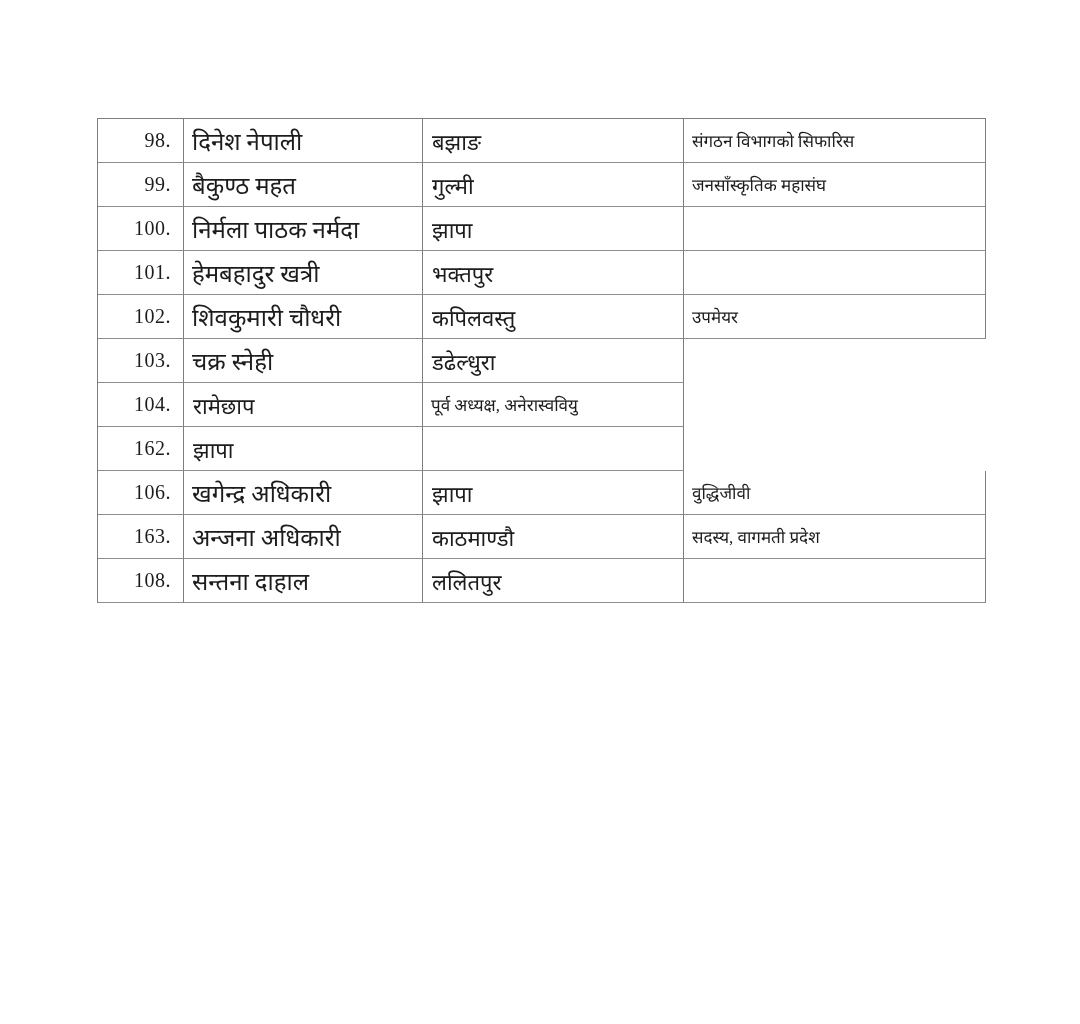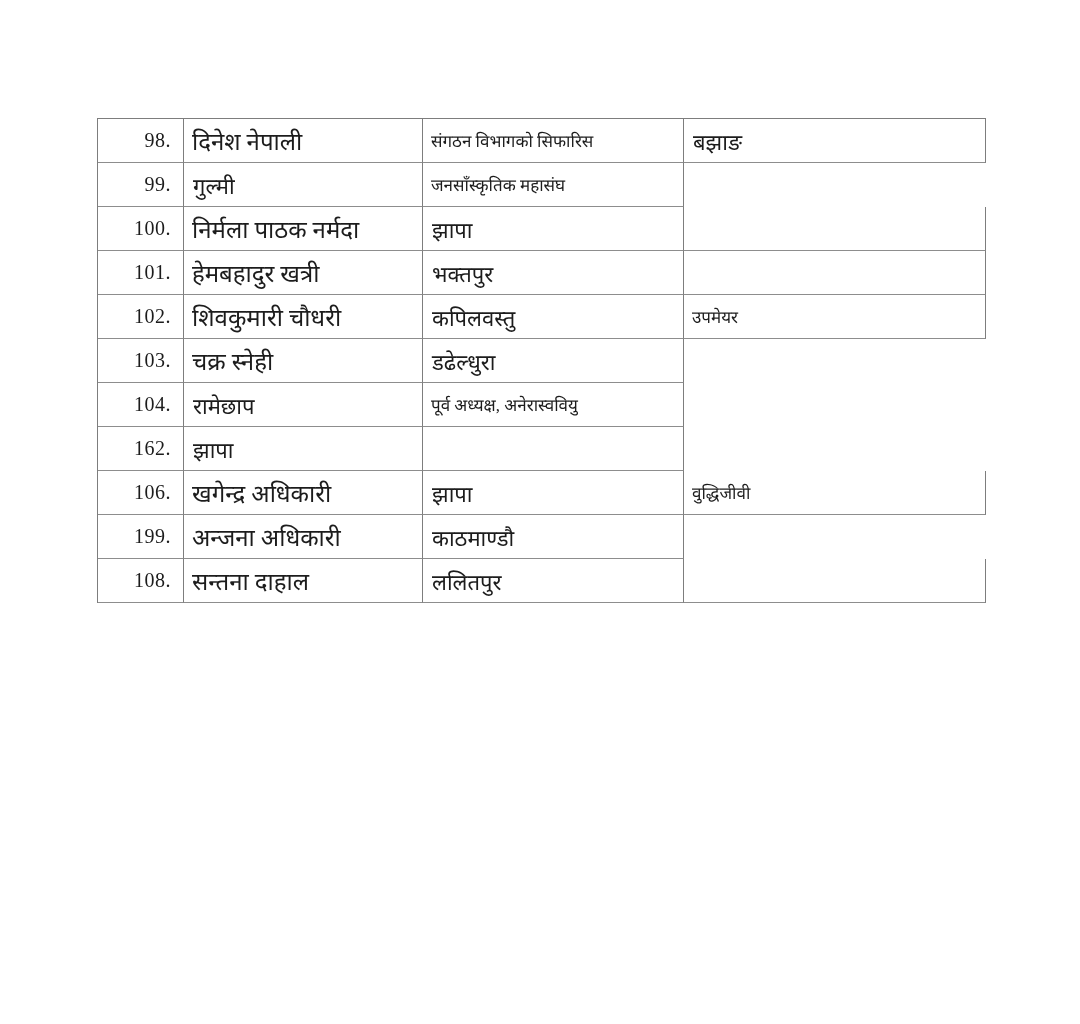--- a/index.html
+++ b/index.html
@@ -60,26 +60,27 @@
 </style>
 </head>
 <body>
 
 <div class="page">
   <div class="doc-table">
 
     <div class="doc-row">
       <div class="cell num">98.</div>
       <div class="cell name">दिनेश नेपाली</div>
+      <div class="cell district">बझाङ</div>
       <div class="cell note">संगठन विभागको सिफारिस</div>
-      <div class="cell district">बझाङ</div>
     </div>
 
     <div class="doc-row">
       <div class="cell num">99.</div>
+      <div class="cell name">बैकुण्ठ महत</div>
       <div class="cell district">गुल्मी</div>
       <div class="cell note">जनसाँस्कृतिक महासंघ</div>
     </div>
 
     <div class="doc-row">
       <div class="cell num">100.</div>
       <div class="cell name">निर्मला पाठक नर्मदा</div>
       <div class="cell district">झापा</div>
       <div class="cell note"></div>
     </div>
@@ -117,23 +118,24 @@
     </div>
 
     <div class="doc-row">
       <div class="cell num">106.</div>
       <div class="cell name">खगेन्द्र अधिकारी</div>
       <div class="cell district">झापा</div>
       <div class="cell note">वुद्धिजीवी</div>
     </div>
 
     <div class="doc-row">
-      <div class="cell num">199.</div>
+      <div class="cell num">163.</div>
       <div class="cell name">अन्जना अधिकारी</div>
       <div class="cell district">काठमाण्डौ</div>
+      <div class="cell note">सदस्य, वागमती प्रदेश</div>
     </div>
 
     <div class="doc-row">
       <div class="cell num">108.</div>
       <div class="cell name">सन्तना दाहाल</div>
       <div class="cell district">ललितपुर</div>
       <div class="cell note"></div>
     </div>
 
   </div>

